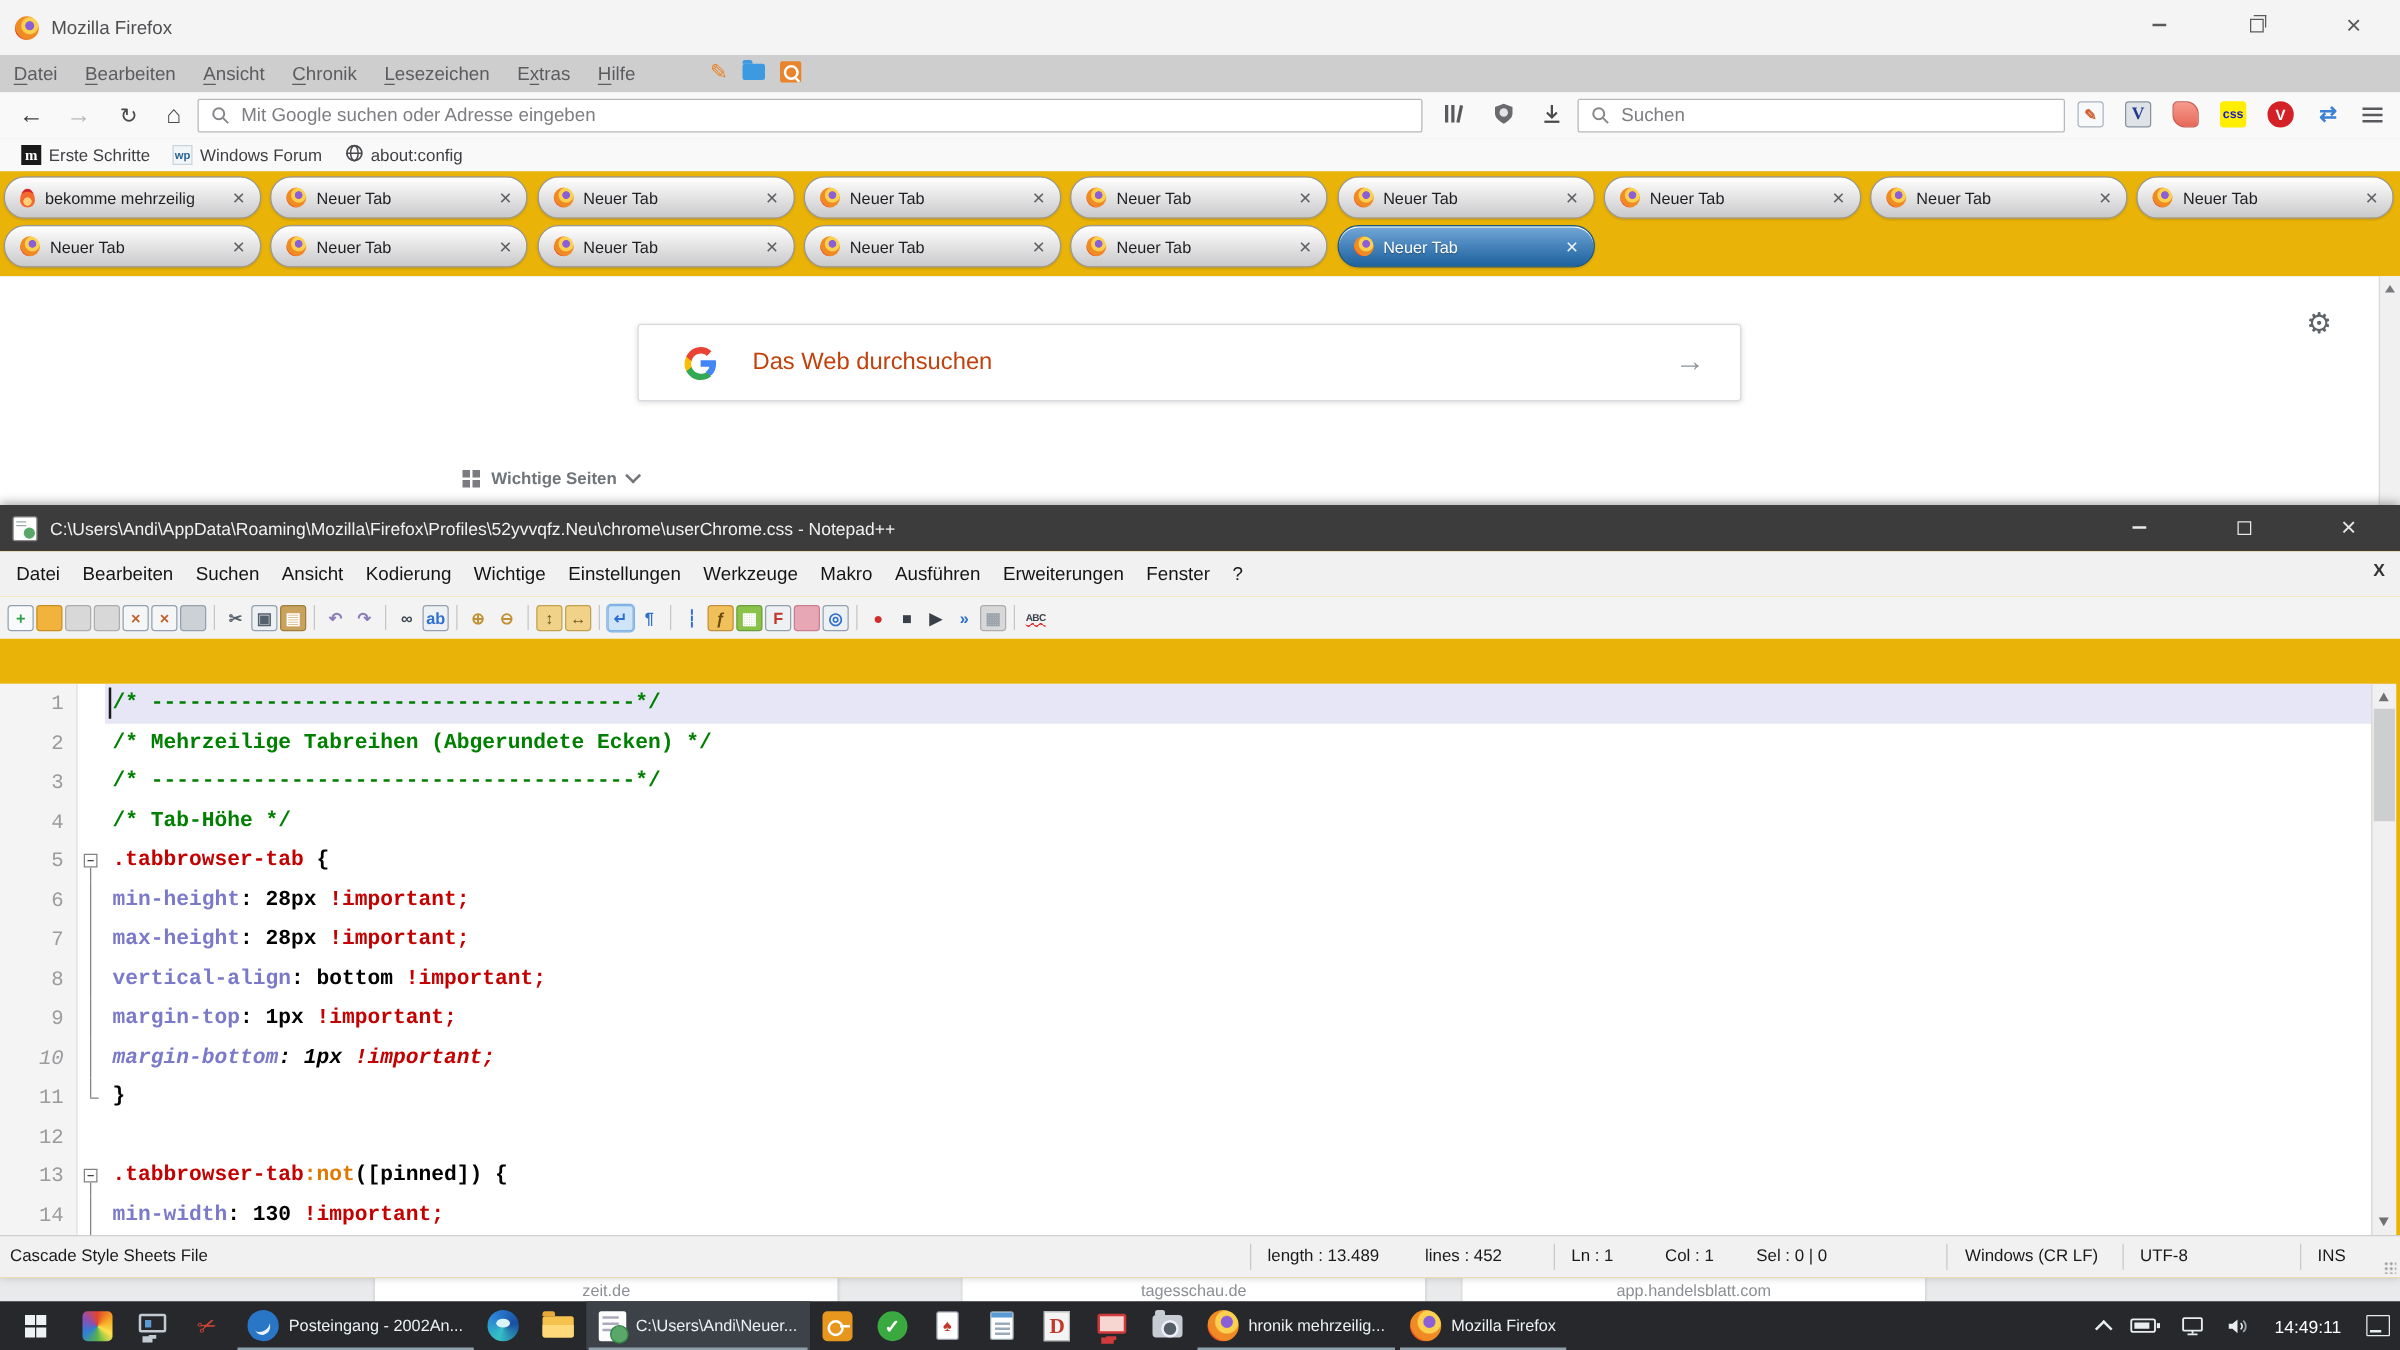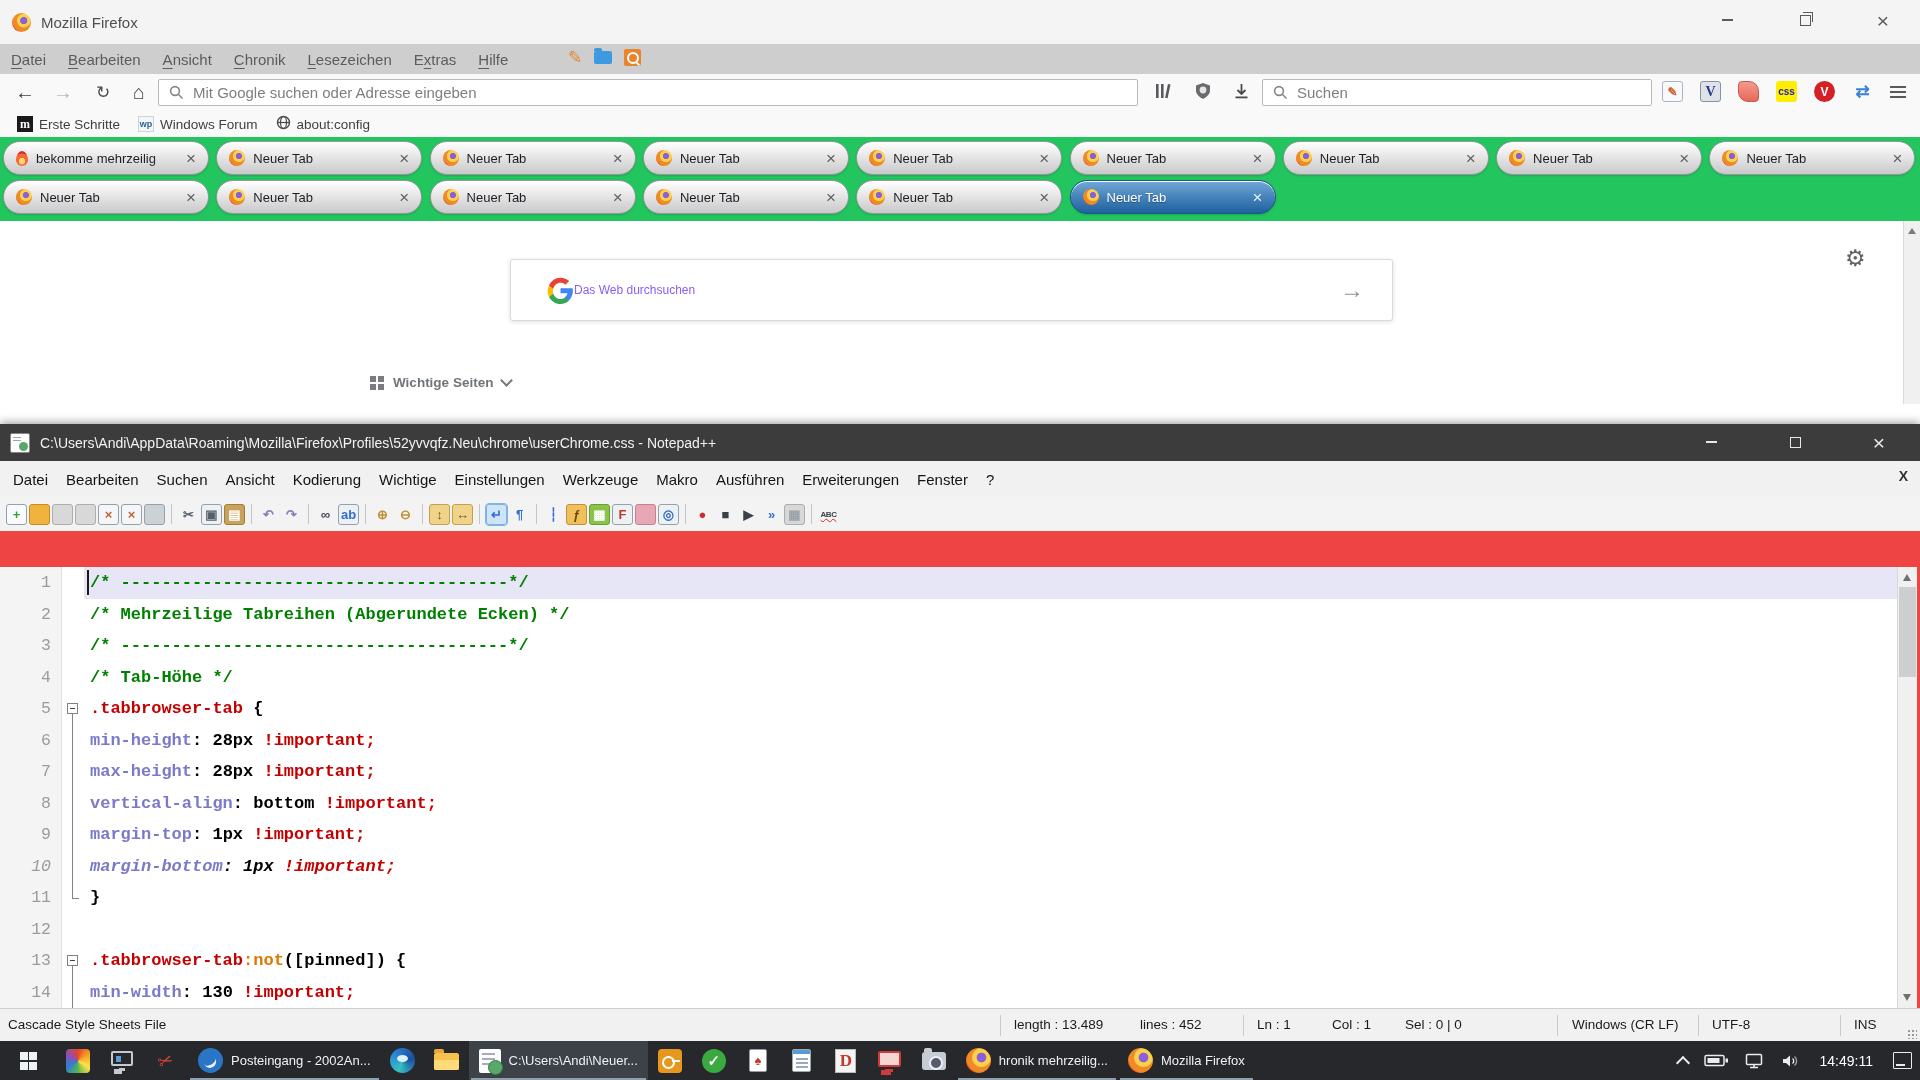--- a/index.html
+++ b/index.html
@@ -46,21 +46,21 @@
   .x-menu{display:flex;flex-direction:column;gap:3px}
   .x-menu i{display:block;width:16px;height:2px;background:#5a5a5e}
   #ff-bmbar{left:0;top:111px;width:1920px;height:26px;background:#f9f9fa;border-bottom:1px solid #e3e3e6;
             display:flex;align-items:center;padding-left:8px}
   .bm{display:flex;align-items:center;gap:6px;padding:0 9px;font-size:13.5px;color:#3f3f42}
   .bm-m{width:16px;height:16px;background:#1a1a1a;color:#fff;font-family:"Liberation Serif",serif;
         font-weight:bold;font-size:12px;display:flex;align-items:center;justify-content:center}
   .bm-wp{width:16px;height:16px;background:#f2f6f9;border:1px solid #c8d4de;color:#2a6496;font-weight:bold;
         font-size:9px;display:flex;align-items:center;justify-content:center;box-sizing:border-box}
   
-  #ff-tabstrip{left:0;top:137px;width:1920px;height:84px;background:#22c55e;border-bottom:1px solid #bfbfc2}
+  #ff-tabstrip{left:0;top:137px;width:1920px;height:84px;background:#eab308;border-bottom:1px solid #bfbfc2}
   .fftab{position:absolute;width:206px;height:34px;border:1px solid #97979b;border-radius:17px;box-sizing:border-box;
          background:linear-gradient(#ffffff,#c9c9cb);box-shadow:inset 0 1px 0 #fff,0 1px 2px rgba(0,0,0,.15);
          display:flex;align-items:center;padding:0 12px;gap:8px}
   .fftab .tlabel{flex:1;font-size:13px;color:#1f1f23;white-space:nowrap;overflow:hidden;
          -webkit-mask-image:linear-gradient(to right,#000 82%,transparent);mask-image:linear-gradient(to right,#000 82%,transparent)}
   .fftab .tclose{font-size:17px;color:#5f5f64;line-height:1}
   .fftab.active{background:linear-gradient(#74a9d8 0%,#4a86bd 45%,#1e629e 100%);border-color:#195788}
   .fftab.active .tlabel{color:#fff;text-shadow:0 1px 1px rgba(0,0,0,.35)}
   .fftab.active .tclose{color:#e8f1fa}
   .icon-firefox{width:16px;height:16px;border-radius:50%;flex:none;
@@ -68,37 +68,37 @@
   .icon-flame{width:12px;height:15px;flex:none;border-radius:50% 50% 50% 50%/62% 62% 38% 38%;
        background:radial-gradient(circle at 50% 68%, #ffd27a 0 26%, #f4692e 30% 62%, #d2282a 68% 100%)}
   #ff-newtab{position:absolute;left:1288px;top:185px;width:26px;height:26px;display:flex;align-items:center;
        justify-content:center;font-size:24px;color:#545458}
   
   #ff-content{left:0;top:221px;width:1920px;height:801px;background:#fff}
   #gear{position:absolute;left:1845px;top:24px;font-size:23px;color:#5f6368}
   #gbox{position:absolute;left:510px;top:38px;width:883px;height:62px;background:#fff;border:1px solid #d8dade;
         border-radius:3px;box-shadow:0 1px 4px rgba(32,33,36,.14);display:flex;align-items:center;box-sizing:border-box}
   #gbox .glogo{margin-left:36px}
-  #gbox .ph{font-size:12px;color:#8b5cf6;}
+  #gbox .ph{font-size:19px;color:#c2410c;margin-left:28px}
   #gbox .garrow{position:absolute;right:28px;font-size:24px;color:#8f949a}
   #wseiten{position:absolute;left:370px;top:154px;display:flex;align-items:center;gap:9px}
   .gridico{width:14px;height:14px;display:grid;grid-template-columns:6px 6px;grid-template-rows:6px 6px;gap:2px}
   .gridico i{background:#7c7c80;display:block}
   #wseiten .wlabel{font-size:13.5px;font-weight:bold;color:#70757a}
   .chev{width:7px;height:7px;border-right:2px solid #75757a;border-bottom:2px solid #75757a;
         transform:rotate(45deg);margin-top:-4px}
   #ff-scroll{position:absolute;left:1903px;top:0;width:17px;height:183px;background:#f0f0f1;border-left:1px solid #dadade}
   #ff-scroll .up{position:absolute;left:4px;top:7px;width:0;height:0;border-left:4px solid transparent;
         border-right:4px solid transparent;border-bottom:6px solid #7a7a7e}
   
   #tiles{left:0;top:1022px;width:1920px;height:19px;background:#e9eaec;overflow:hidden}
   .tile{position:absolute;top:0;width:370px;height:40px;background:#fff;box-shadow:0 0 3px rgba(0,0,0,.18);
         text-align:center;font-size:13px;color:#8b8f94;padding-top:3px;box-sizing:border-box}
   
-  #np{left:0;top:424px;width:1920px;height:618px;background:#ef4444;box-shadow:0 -2px 8px rgba(0,0,0,.35)}
+  #np{left:0;top:404px;width:1920px;height:618px;background:#eab308;box-shadow:0 -2px 8px rgba(0,0,0,.35)}
   #np-titlebar{position:absolute;left:0;top:0;width:1920px;height:37px;background:#3c3c3c;display:flex;align-items:center}
   .npico{width:18px;height:18px;margin-left:10px;background:#fdfdfd;border:1px solid #888;border-radius:2px;position:relative}
   .npico::after{content:"";position:absolute;right:1px;bottom:1px;width:9px;height:9px;border-radius:50%;background:#59a869}
   .npico::before{content:"";position:absolute;left:2px;top:3px;width:8px;height:1.5px;background:#9aa;box-shadow:0 3px 0 #9aa}
   #np-title-text{margin-left:10px;font-size:14px;color:#f2f2f2;white-space:nowrap}
   #np-controls{position:absolute;right:16px;top:2px;display:flex;gap:34px}
   #np-controls .wc{color:#e9e9e9}
   #np-menubar{position:absolute;left:0;top:37px;width:1920px;height:36px;background:#f1f1f1;display:flex;align-items:center;padding-left:4px}
   .np-mi{font-size:15px;color:#141414;padding:0 9px}
   #np-menu-x{position:absolute;right:12px;top:44px;font-size:14px;font-weight:bold;color:#333}

